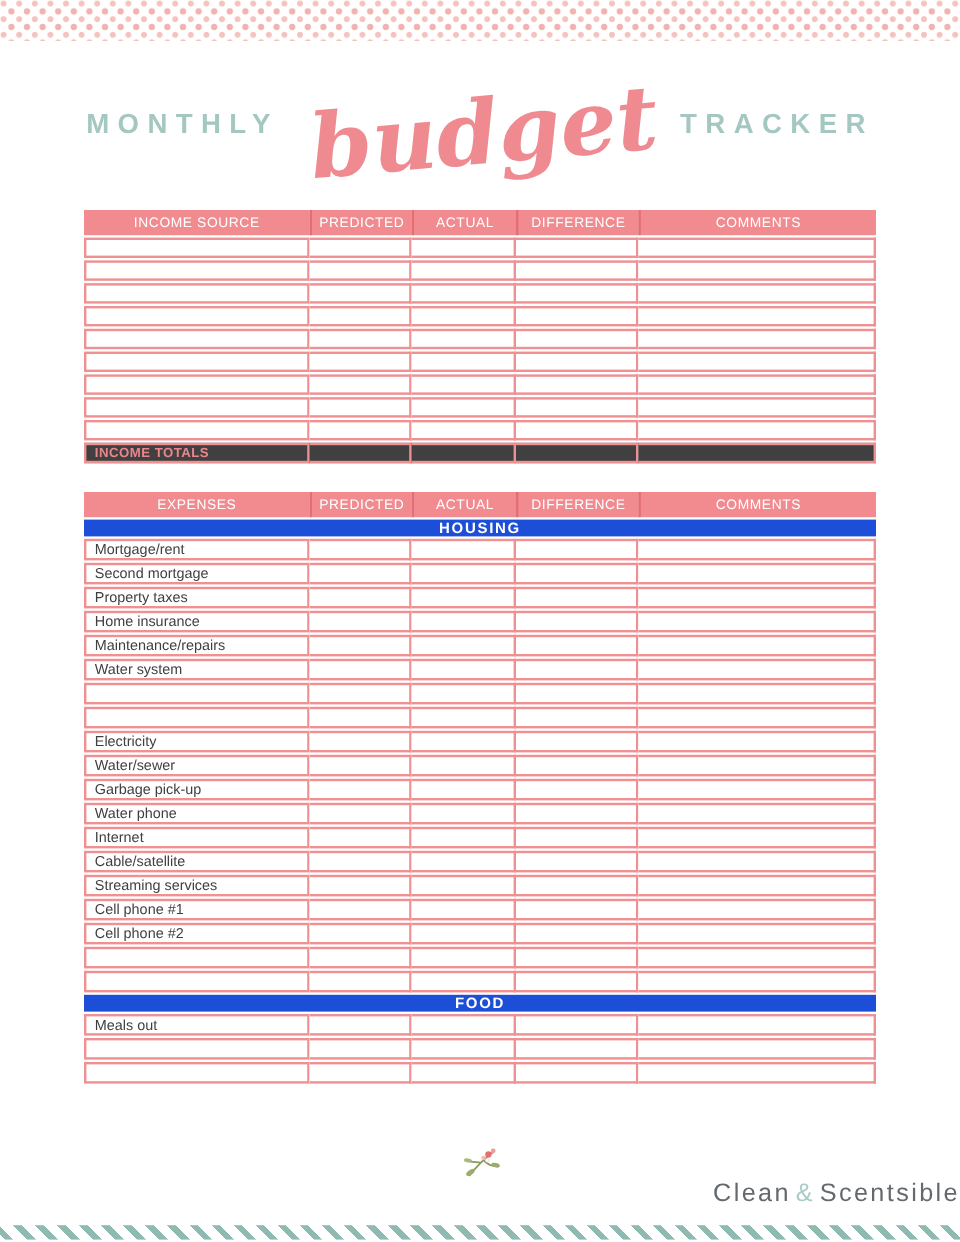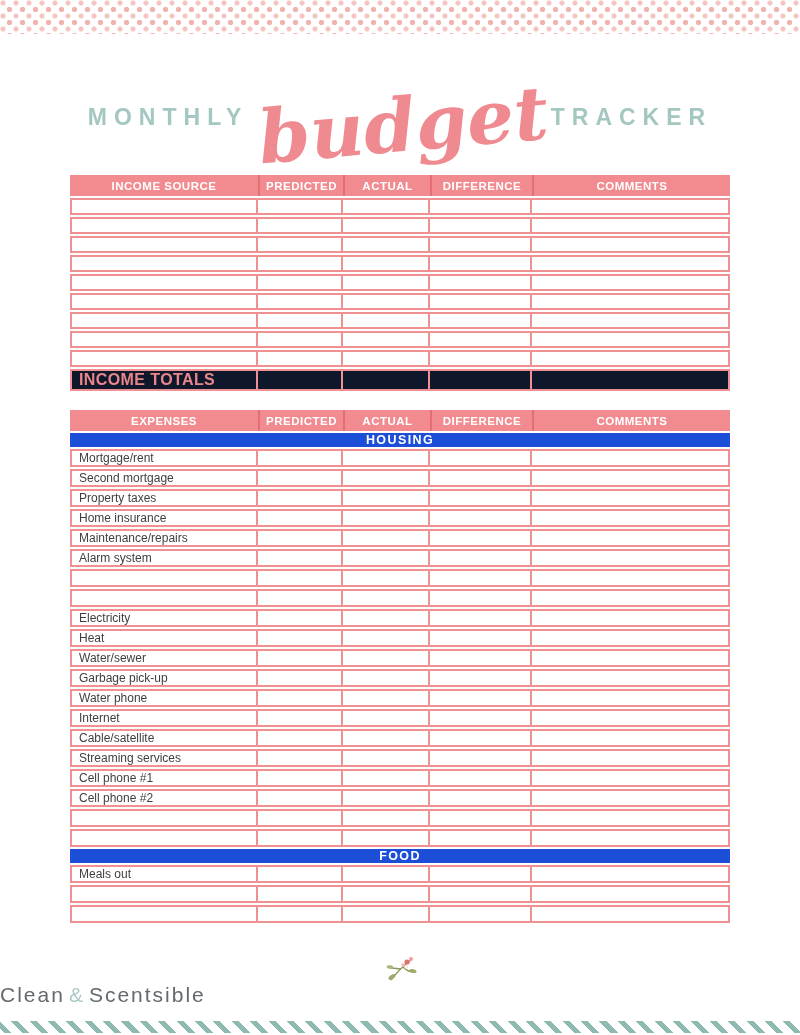--- a/index.html
+++ b/index.html
@@ -16,22 +16,22 @@
     background-color:#ffffff;
     background-image:
       radial-gradient(circle, #f0b3ae 2.4px, rgba(240,179,174,0) 3px),
       radial-gradient(circle, #f4c3bf 2.2px, rgba(244,195,191,0) 2.8px);
     background-size:13px 13px,13px 13px;
     background-position:3px 3px,9.5px 9.5px;
   }
 
   
   .title-row{
-    position:absolute;top:52px;left:0;width:800px;height:130px;
-    display:flex;justify-content:center;align-items:center;
+    position:absolute;top:38px;left:0;width:800px;height:130px;
+    display:flex;justify-content:center;align-items:center;gap:16px;
   }
   .title-side{
     color:#a4c7c1;font-size:23px;font-weight:bold;
     letter-spacing:7px;line-height:1;
   }
   .title-script{
     font-family:"DejaVu Serif", serif;font-style:italic;font-weight:bold;
     color:#f08a91;font-size:74px;line-height:.9;
     transform:rotate(-5deg);
     margin:0 2px 0 10px;position:relative;top:8px;
@@ -41,50 +41,50 @@
   table.tbl{
     position:absolute;left:70px;width:660px;
     border-collapse:separate;border-spacing:0 2px;
     table-layout:fixed;
   }
   #income-table{top:173px;}
   #expenses-table{top:408px;}
 
   .tbl th{
     background:#f28b8f;color:#ffffff;
-    font-size:11.5px;font-weight:bold;letter-spacing:.5px;
+    font-size:11.5px;font-weight:normal;letter-spacing:.5px;
     height:21px;padding:0;text-align:center;
   }
   .tbl th + th{border-left:2px solid #e26f75;}
 
   .tbl td{
     background:#ffffff;
     border:2px solid #ef9093;border-left:none;
     height:13px;font-size:12px;color:#3f3f3f;
     padding:0 4px 0 7px;overflow:hidden;white-space:nowrap;
   }
   #expenses-table td{height:14px;}
   .tbl td:first-child{border-left:2px solid #ef9093;}
 
   tr.totals-row td{
-    background:#0f172a;color:#e8868c;
-    font-weight:bold;font-size:16px;letter-spacing:.4px;
+    background:#404040;color:#e8868c;
+    font-weight:bold;font-size:11px;letter-spacing:.4px;
   }
 
   td.section-bar{
     background:#1d4ed8;border:none !important;
     color:#ffffff;text-align:center;
     font-weight:bold;font-size:12.5px;letter-spacing:1.4px;
     height:16px;padding:0;
   }
 
   
   .footer{
     position:absolute;top:954px;left:0;width:800px;
-    text-align:left;
+    text-align:right;
   }
   .sprig{display:block;margin:0 auto -2px auto;}
   .brand{
     font-size:21px;letter-spacing:2px;color:#63696c;line-height:1.2;
   }
   .brand .amp{color:#a9cbc7;padding:0 4px;}
 
   
   .stripe-band{
     position:absolute;bottom:2px;left:0;width:800px;height:12px;
@@ -248,21 +248,21 @@
         <td></td>
       </tr>
       <tr>
         <td>Maintenance/repairs</td>
         <td></td>
         <td></td>
         <td></td>
         <td></td>
       </tr>
       <tr>
-        <td>Alarm system</td>
+        <td>Water system</td>
         <td></td>
         <td></td>
         <td></td>
         <td></td>
       </tr>
       <tr>
         <td></td>
         <td></td>
         <td></td>
         <td></td>
@@ -270,27 +270,20 @@
       </tr>
       <tr>
         <td></td>
         <td></td>
         <td></td>
         <td></td>
         <td></td>
       </tr>
       <tr>
         <td>Electricity</td>
-        <td></td>
-        <td></td>
-        <td></td>
-        <td></td>
-      </tr>
-      <tr>
-        <td>Heat</td>
         <td></td>
         <td></td>
         <td></td>
         <td></td>
       </tr>
       <tr>
         <td>Water/sewer</td>
         <td></td>
         <td></td>
         <td></td>

